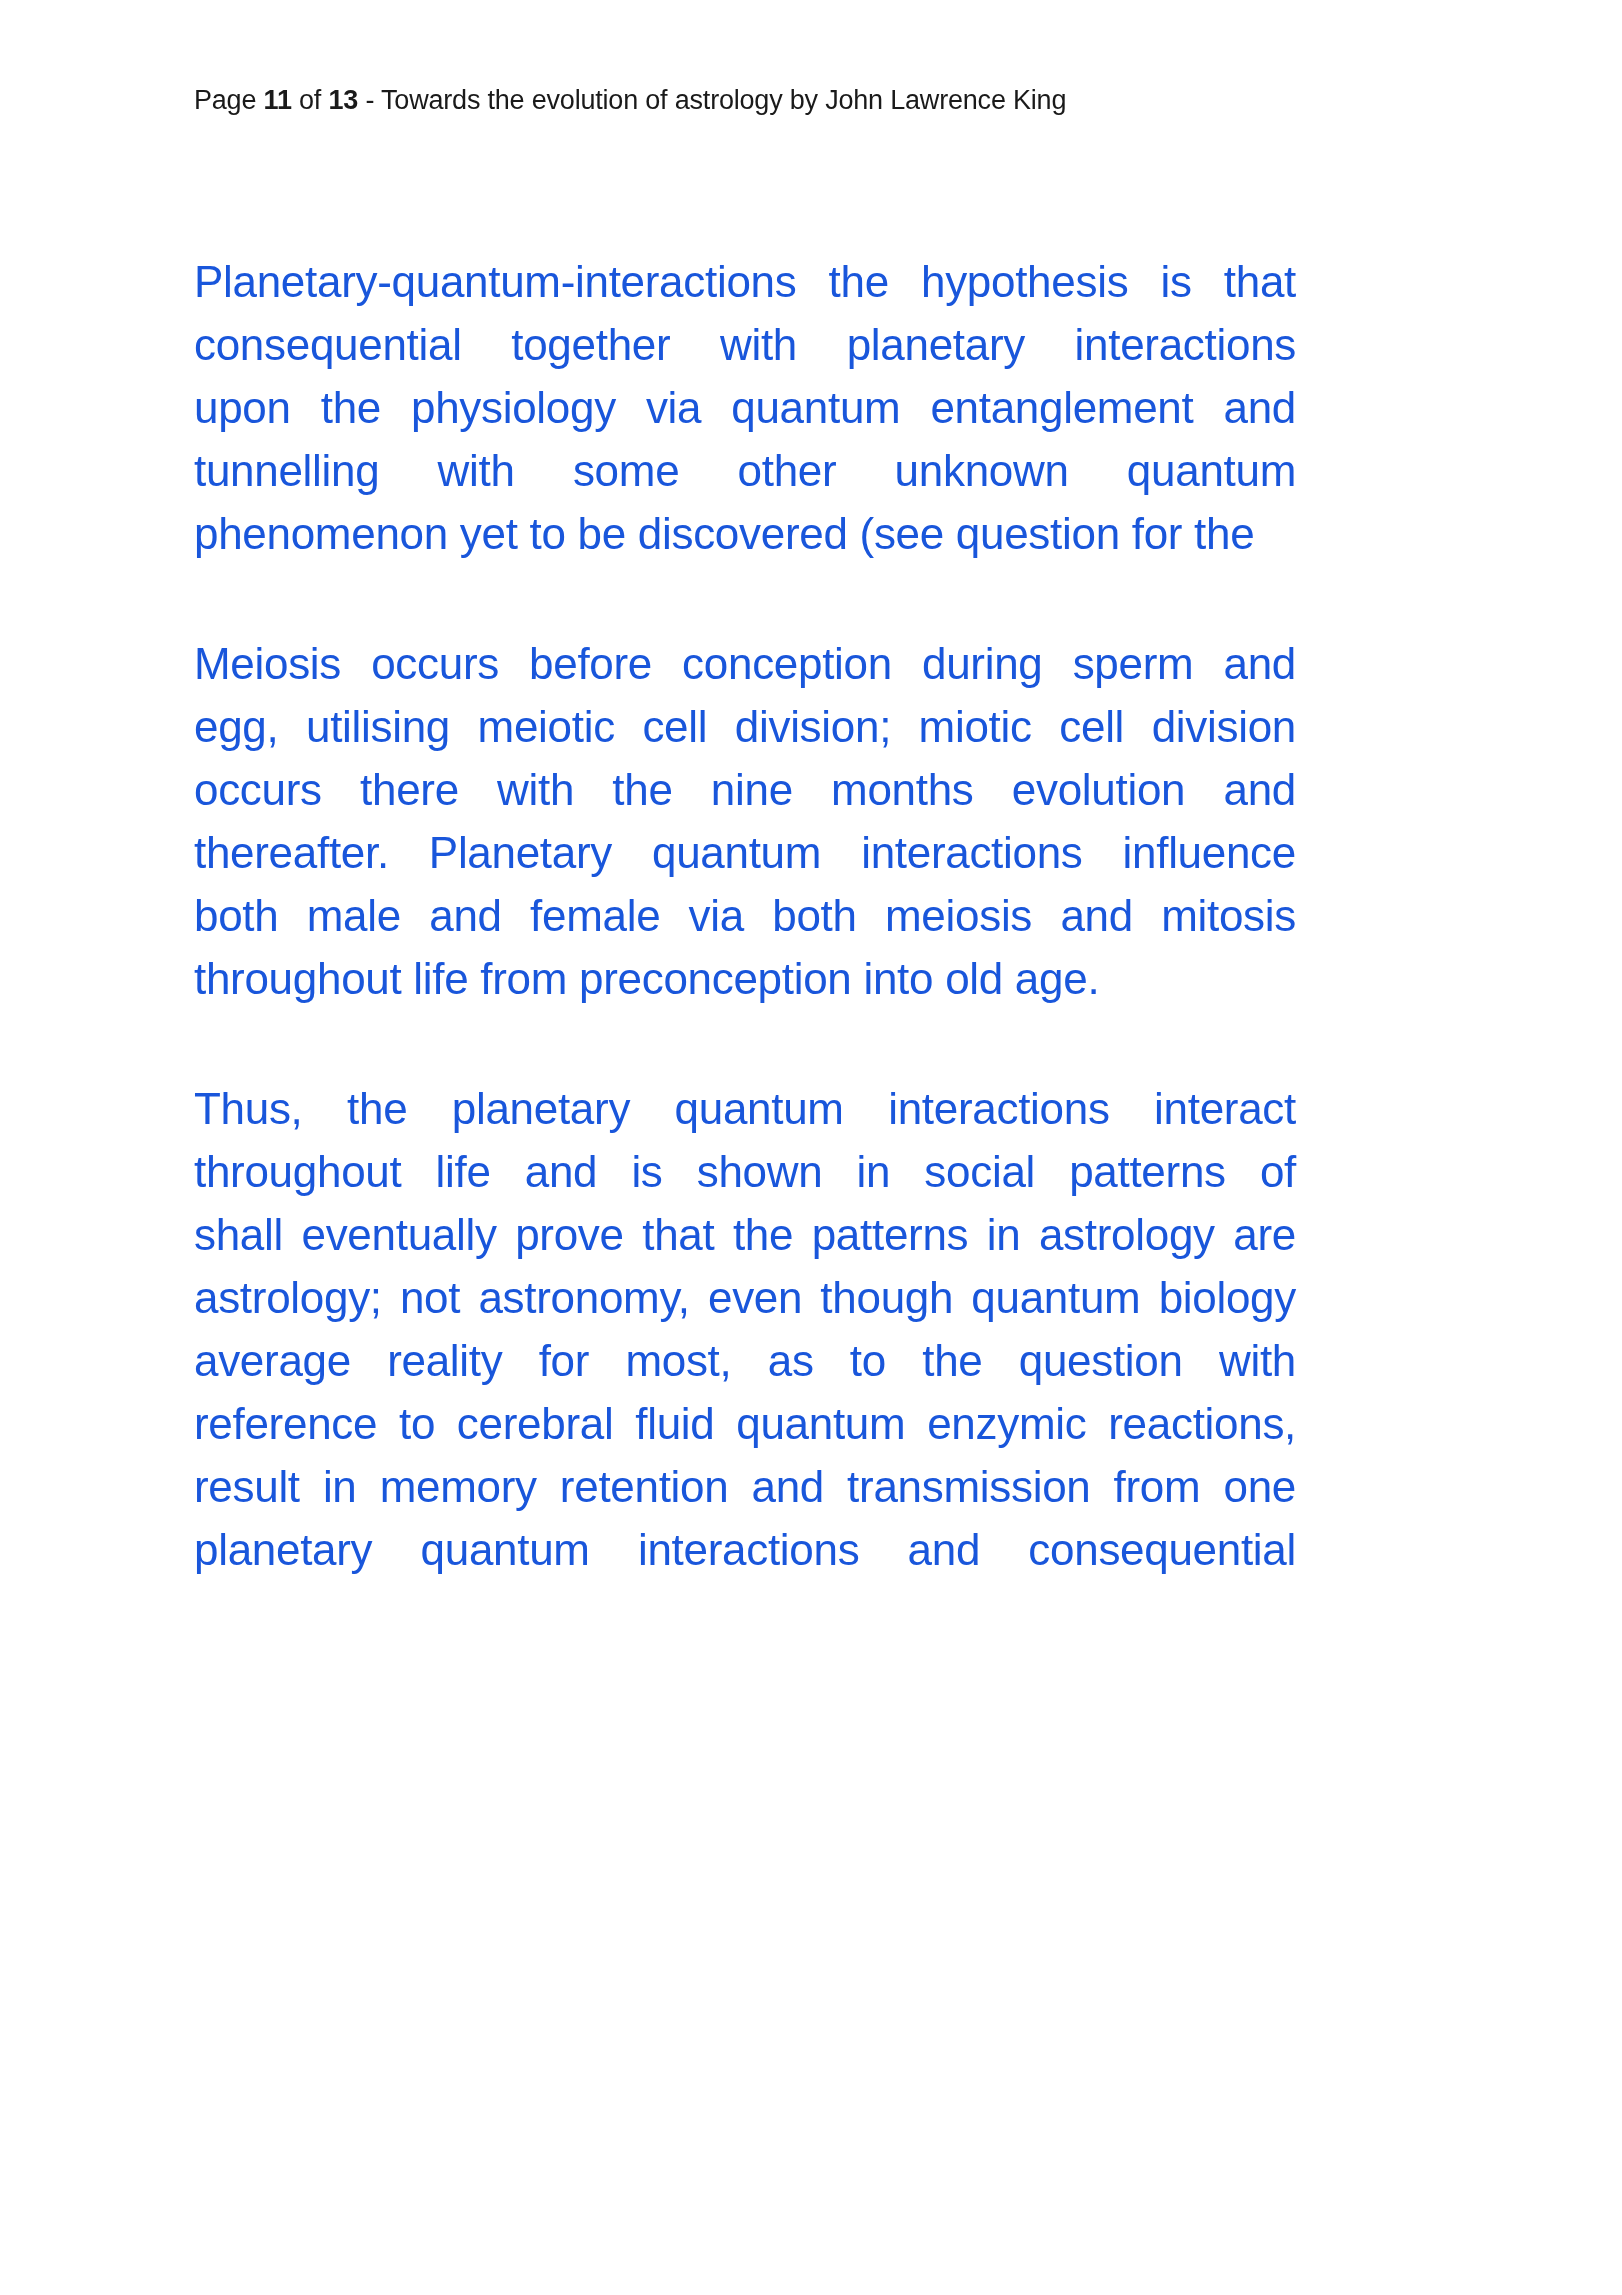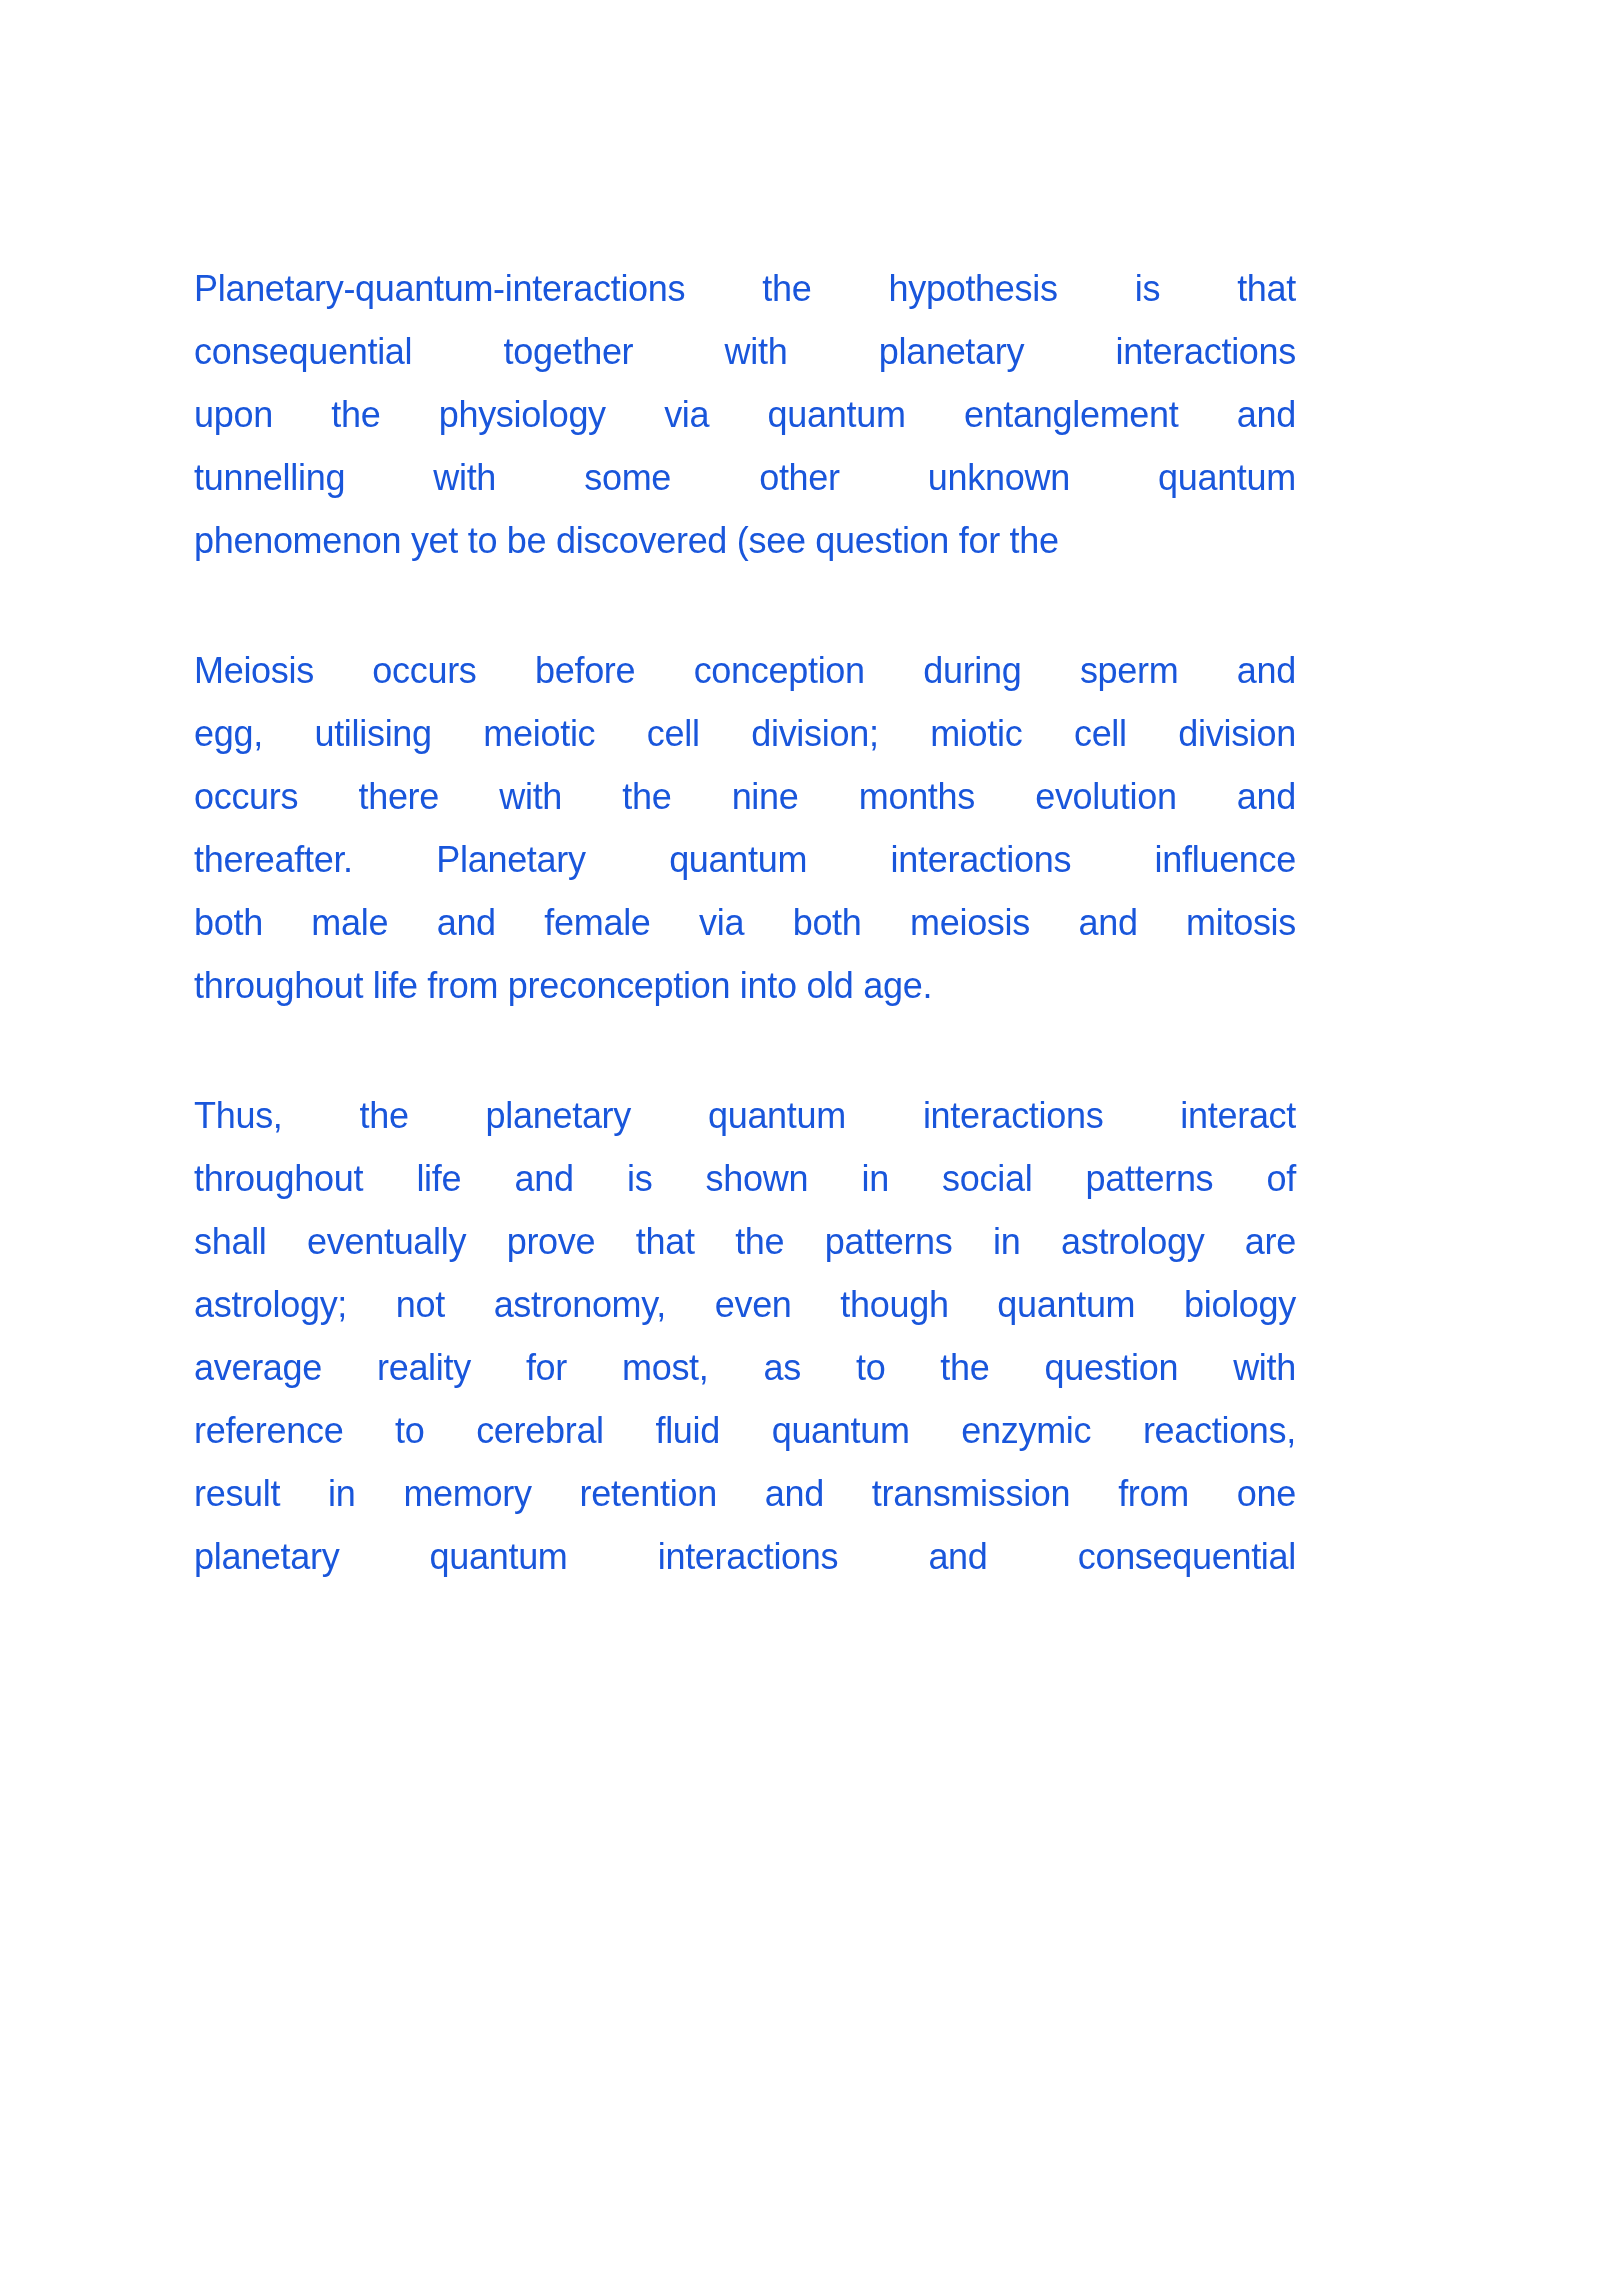--- a/index.html
+++ b/index.html
@@ -32,22 +32,22 @@
   .header b {
     font-weight: 700;
   }
   .content {
     position: absolute;
     left: 194px;
     top: 246px;
     width: 1102px;
   }
   .para {
-    margin: 11px 0 67px 0;
-    font-size: 36px;
+    margin: 4px 0 67px 0;
+    font-size: 44px;
     line-height: 63px;
     color: var(--body-text, #1956db);
     letter-spacing: -0.3px;
   }
   .para:last-child {
     margin-bottom: 0;
   }
   .line {
     text-align: justify;
     -moz-text-align-last: justify;
@@ -57,20 +57,27 @@
   }
   .para[data-justify-last="false"] .line:last-child {
     -moz-text-align-last: left;
     text-align-last: left;
   }
 </style>
 </head>
 <body>
 
 <div class="page">
+  <div class="header">
+    <span>Page</span>
+    <b>11</b>
+    <span>of</span>
+    <b>13</b>
+    <span>- Towards the evolution of astrology by John Lawrence King</span>
+  </div>
   <div class="content">
       <div class="para" data-justify-last="false">
         <div class="line">Planetary-quantum-interactions the hypothesis is that</div>
         <div class="line">consequential together with planetary interactions</div>
         <div class="line">upon the physiology via quantum entanglement and</div>
         <div class="line">tunnelling with some other unknown quantum</div>
         <div class="line">phenomenon yet to be discovered (see question for the</div>
       </div>
       <div class="para" data-justify-last="false">
         <div class="line">Meiosis occurs before conception during sperm and</div>

